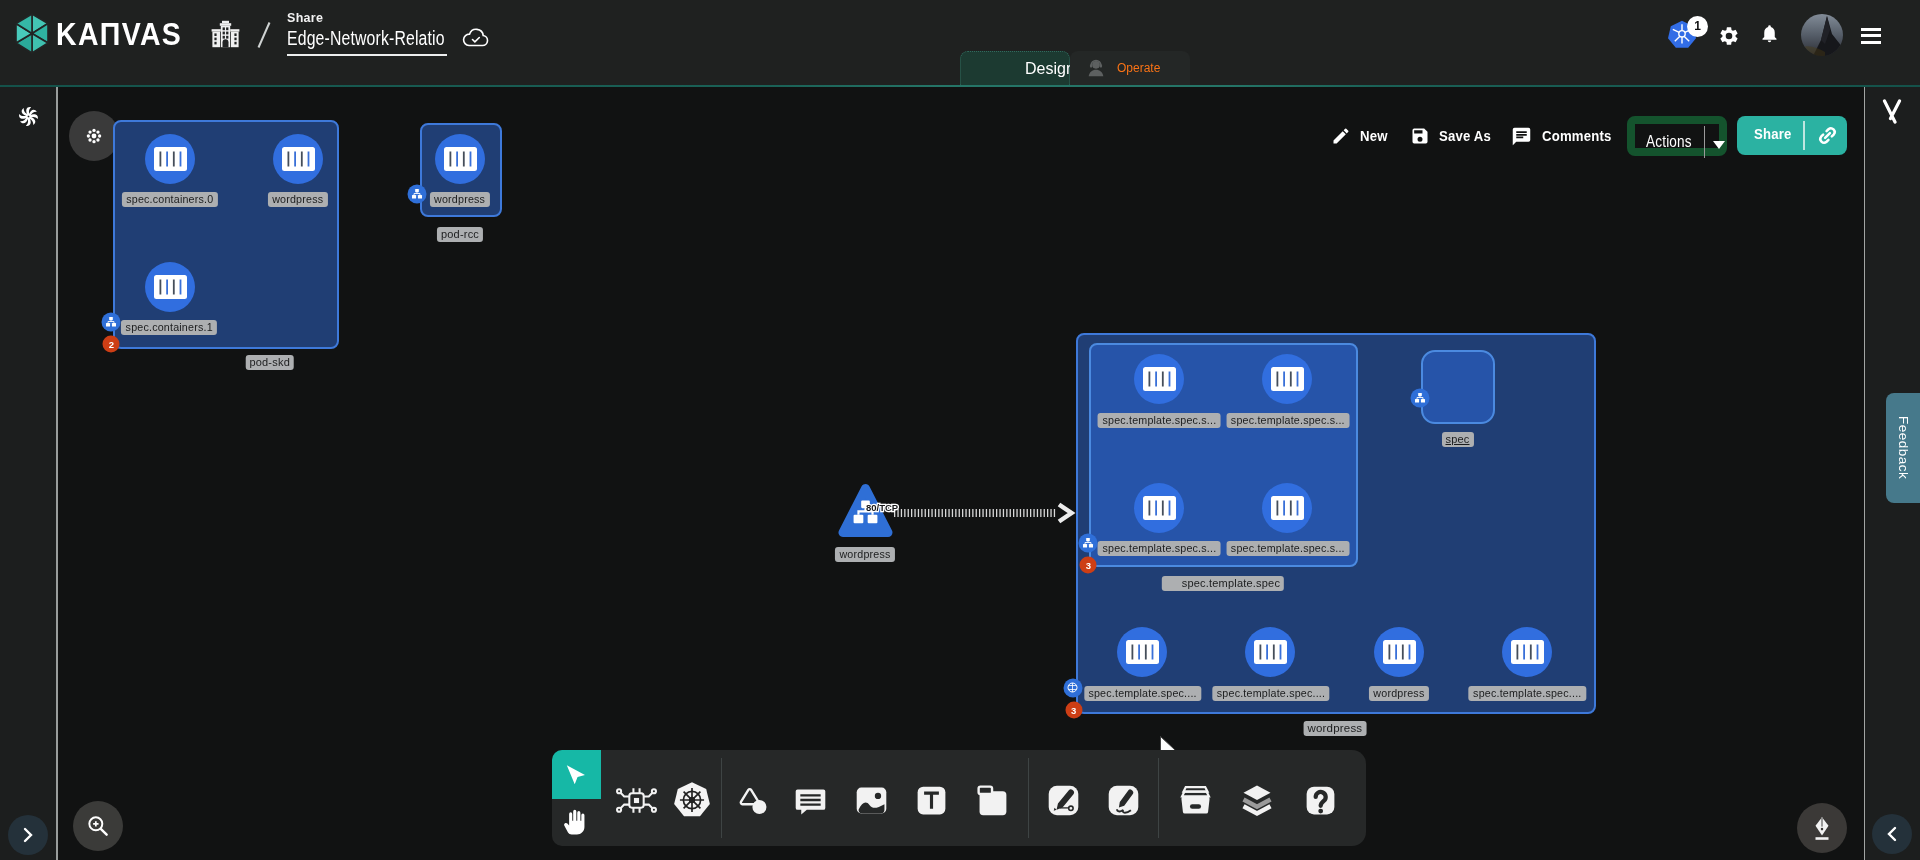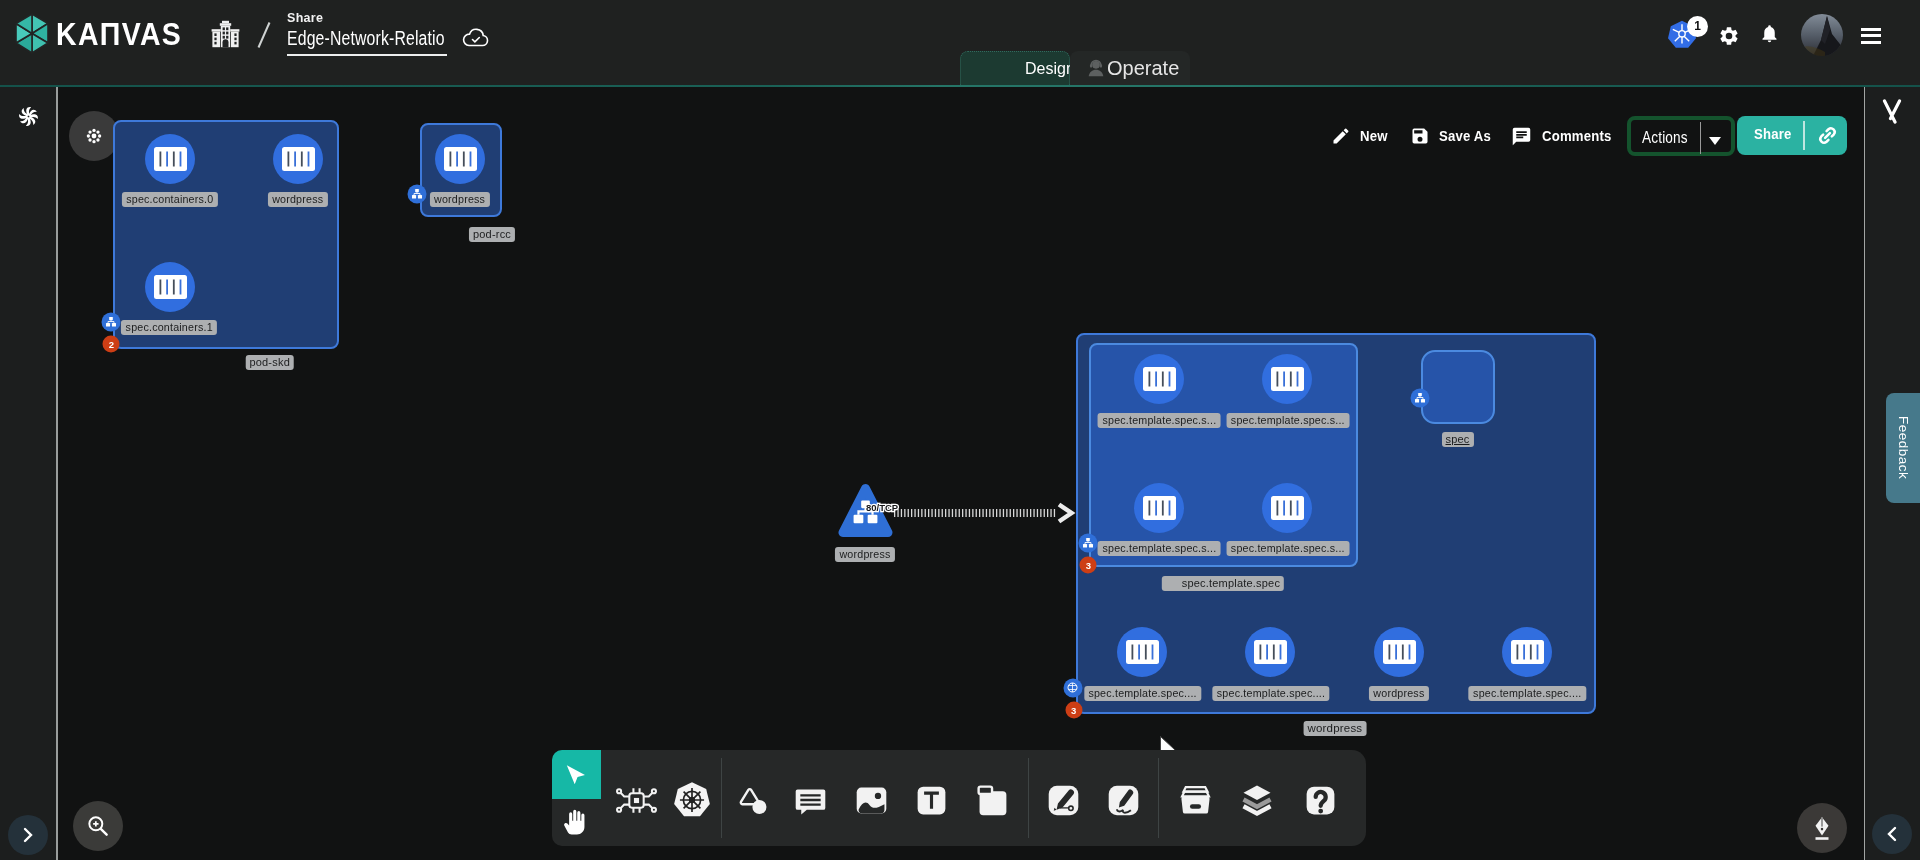--- a/index.html
+++ b/index.html
@@ -18,29 +18,29 @@
   .kanvas-txt { left:56px; top:16px; font-size:32px; font-weight:bold; color:#fff; letter-spacing:1.5px; transform:scaleX(.89); transform-origin:left center; }
   .namelbl { left:287px; top:11px; font-size:12.5px; font-weight:600; color:#f2f2f2; letter-spacing:.3px;}
   .nameval { left:287px; top:27px; font-size:20px; color:#fff; letter-spacing:.2px; transform:scaleX(.79); transform-origin:left top; }
   .nameline { left:287px; top:54px; width:160px; height:2px; background:#eceeee; }
 
   
   .tab { top:51px; height:34px; border-radius:8px 8px 0 0; display:flex; align-items:center; }
   #tab-design { left:960px; width:110px; background:#1c3a31; border:1px dotted #31695d; border-bottom:none;padding-left:40px; }
   #tab-operate { left:1070px; width:120px; background:#242726; }
   #tab-design .t { color:#fff; font-size:16px; margin-left:8px; font-weight:400;}
-  #tab-operate .t { color:#e5e5e5; font-size:20px; }
+  #tab-operate .t { color:#f97316; font-size:12px; margin-left:10px; }
 
   
   .hbadge { left:1687px; top:16px; width:21px; height:21px; background:#fff; border-radius:50%; color:#111; font-size:12px; font-weight:bold; text-align:center; line-height:21px; z-index:3;}
   #burger div { width:20px; height:3px; background:#fff; margin-bottom:3.4px; }
 
   
   .act-txt { color:#fff; font-size:15.5px; font-weight:600; letter-spacing:.2px; transform:scaleX(.85); transform-origin:left center; }
-  #actions-btn { left:1627px; top:116px; width:108px; height:40px; border:4px solid #14532d; border-radius:8px; }
+  #actions-btn { left:1627px; top:116px; width:100px; height:40px; border:8px solid #14532d; border-radius:8px; }
   #actions-btn .sep { position:absolute; left:69px; top:2px; width:1px; height:32px; background:#9a9a9a; }
   #actions-btn .caret { position:absolute; left:78px; top:17px; width:0; height:0; border-left:6.5px solid transparent; border-right:6.5px solid transparent; border-top:8px solid #fff; }
   #share-btn { left:1737px; top:116px; width:110px; height:39px; background:#2bb2a2; border-radius:8px; }
   #share-btn .sep { position:absolute; left:66px; top:5px; width:1.5px; height:29px; background:#bfe6e0; }
 
   
   .grp { border:2px solid #3e79da; border-radius:8px; background:#203e74; }
   .grp-in { background:#2654a9; border-color:#4b8ae0; }
   .node { width:50px; height:50px; border-radius:50%; background:#316edf; display:flex; align-items:center; justify-content:center; }
   .lbl { background:#adafb1; color:#1c1d1e; font-size:10.7px; padding:1px 4.5px 2px 4.5px; border-radius:3px; white-space:nowrap; transform:translateX(-50%); letter-spacing:.2px; }
@@ -300,21 +300,21 @@
       </div>
     <div class="abs mini minired" style="left:111.3px;top:338.1px;">2</div>
 
     <div class="abs grp" style="left:420px; top:117px; width:82px; height:94px;"></div>
     <div class="abs node" style="left:435px;top:128px;">
         <svg width="33" height="24">
           <use href="#s-container"></use>
         </svg>
       </div>
     <div class="abs lbl" style="left:459.6px;top:186px;">wordpress</div>
-    <div class="abs lbl lbl2" style="left:460px;top:221px;margin-left:32px;">pod-rcc</div>
+    <div class="abs lbl lbl2" style="left:460px;top:221px;">pod-rcc</div>
     <div class="abs mini" style="left:417.4px;top:187.8px;">
         <svg width="11" height="11">
           <use href="#s-sitemap"></use>
         </svg>
       </div>
 
     <svg class="abs" style="left:830px;top:470px;" width="260" height="90">
       <path d="M35.5 12.5 L13 56.5 H58 Z" fill="#2f6fd6" stroke="#2f6fd6" stroke-width="9" stroke-linejoin="round"></path>
       <g transform="translate(22.5,23.5)">
           <use href="#s-sitemap" width="26" height="26"></use>

